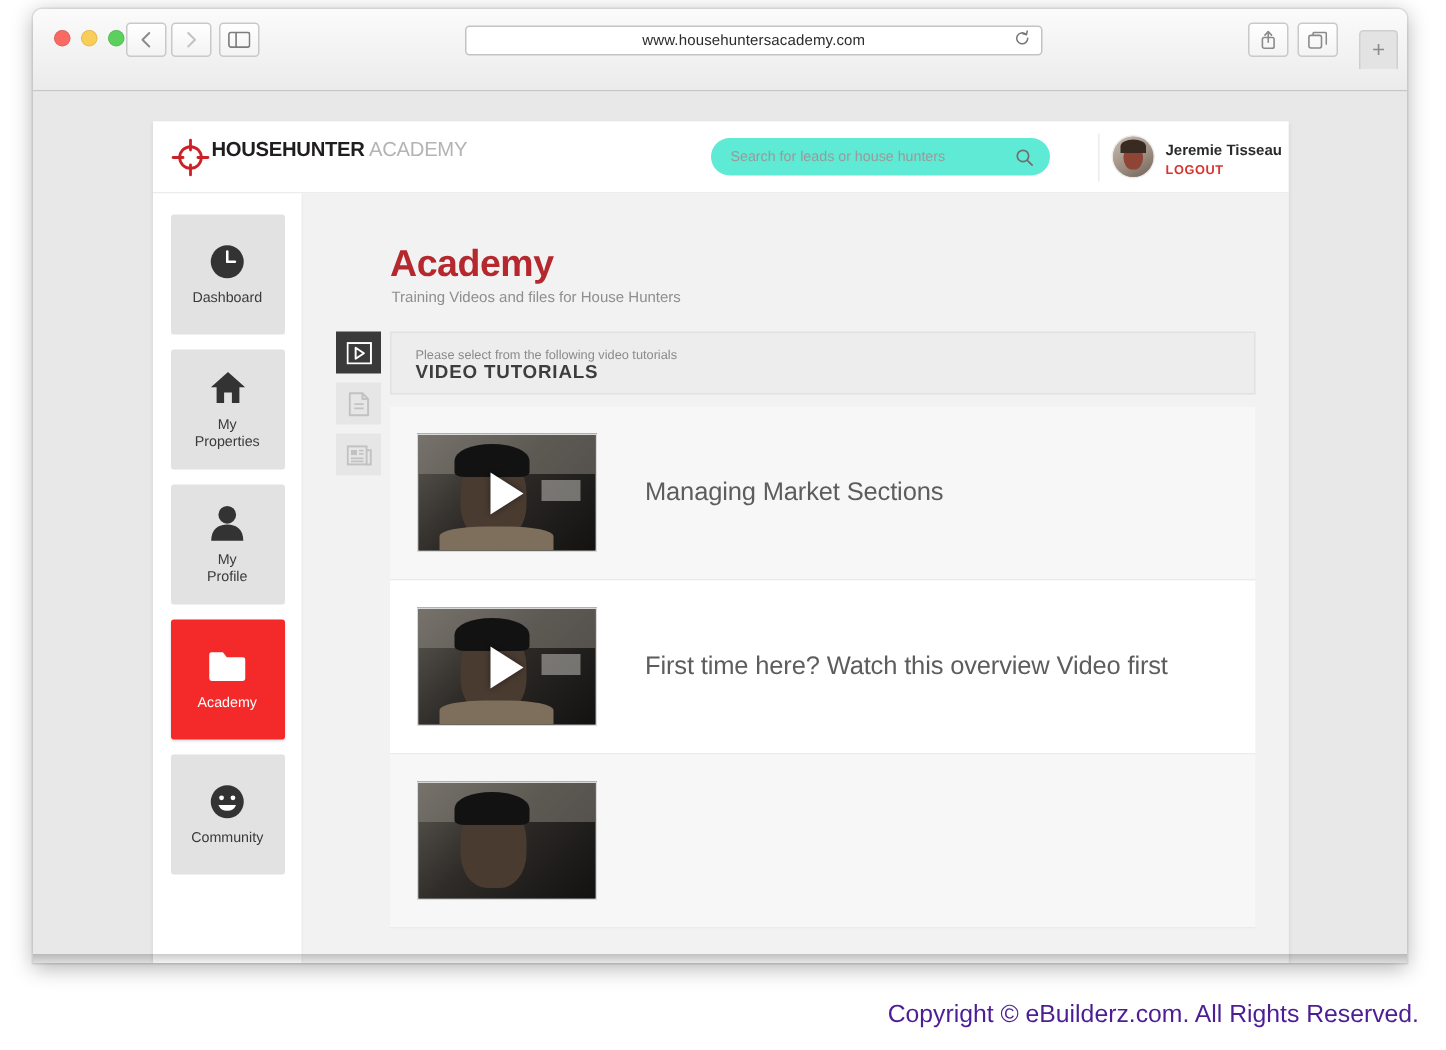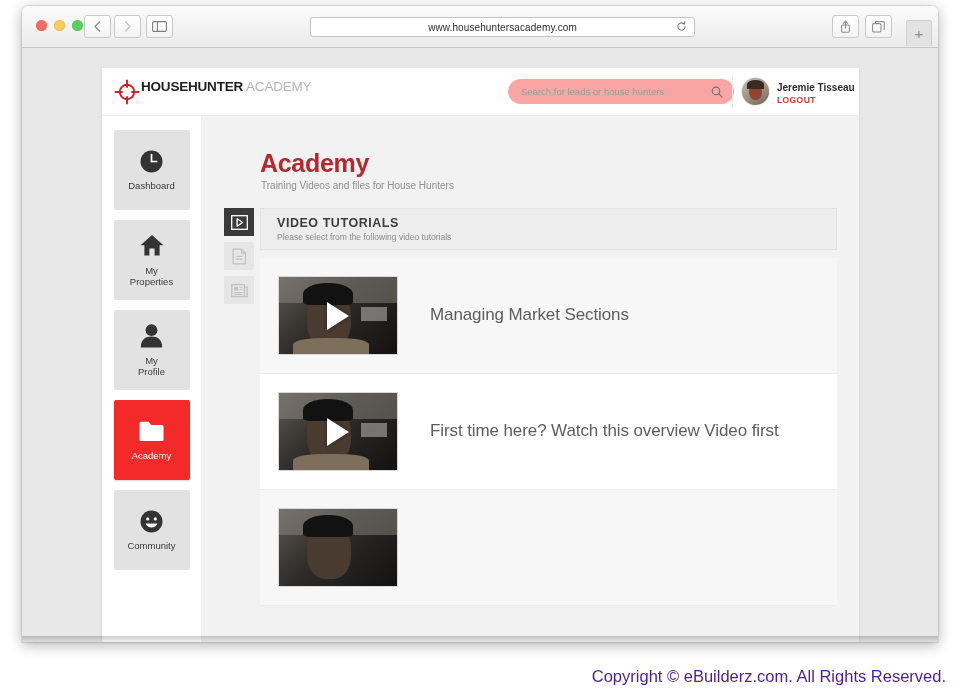--- a/index.html
+++ b/index.html
@@ -21,21 +21,21 @@
     height: 636px;
     background: #f6f6f6;
     border-radius: 6px 6px 0 0;
     box-shadow: 0 3px 14px rgba(0,0,0,0.30), 0 0 0 1px rgba(0,0,0,0.08);
     overflow: hidden;
   }
 
   
   #browser-toolbar {
     position: relative;
-    height: 42px;
+    height: 55px;
     background: linear-gradient(#fbfbfb, #ebebeb);
     border-bottom: 1px solid #c6c6c6;
   }
 
   .traffic-lights {
     position: absolute;
     left: 14px; top: 14px;
     display: flex;
     gap: 7px;
   }
@@ -122,23 +122,23 @@
     position: absolute;
     left: 12px; top: 11px;
     display: flex;
   }
   #crosshair-icon { margin-right: 1px; }
   #brand-house { font-size: 13.5px; font-weight: bold; color: #201d1d; letter-spacing: -0.2px; }
   #brand-academy { font-size: 13.5px; color: #b4b4b4; letter-spacing: -0.2px; margin-left: 3px; }
 
   #search-wrap {
     position: absolute;
-    left: 406px; top: 11px;
+    left: 372px; top: 11px;
     width: 226px; height: 25px;
-    background: #fca5a5;
+    background: #5eead4;
     border-radius: 13px;
     display: flex;
     align-items: center;
   }
   #search-input {
     flex: 1;
     border: none;
     background: transparent;
     outline: none;
     font-family: "Liberation Sans", sans-serif;
@@ -556,22 +556,22 @@
                 <rect x="3" y="4" width="4" height="3.4" fill="#c2c2c2"></rect>
                 <line x1="8.4" y1="4.4" x2="11.4" y2="4.4" stroke="#c2c2c2" stroke-width="1.1"></line>
                 <line x1="8.4" y1="6.6" x2="11.4" y2="6.6" stroke="#c2c2c2" stroke-width="1.1"></line>
                 <line x1="3" y1="9.6" x2="11.4" y2="9.6" stroke="#c2c2c2" stroke-width="1.1"></line>
                 <line x1="3" y1="11.6" x2="11.4" y2="11.6" stroke="#c2c2c2" stroke-width="1.1"></line>
               </svg>
             </div>
           </div>
 
           <div id="panel-header">
+            <div id="panel-sub">Please select from the following video tutorials</div>
             <div id="panel-title">VIDEO TUTORIALS</div>
-            <div id="panel-sub">Please select from the following video tutorials</div>
           </div>
 
           <div id="video-list">
 
             <div class="video-row alt">
               <div class="thumb">
                 <div class="ph-bg"></div>
                 <div class="ph-wall"></div>
                 <div class="ph-obj"></div>
                 <div class="ph-head"></div>

